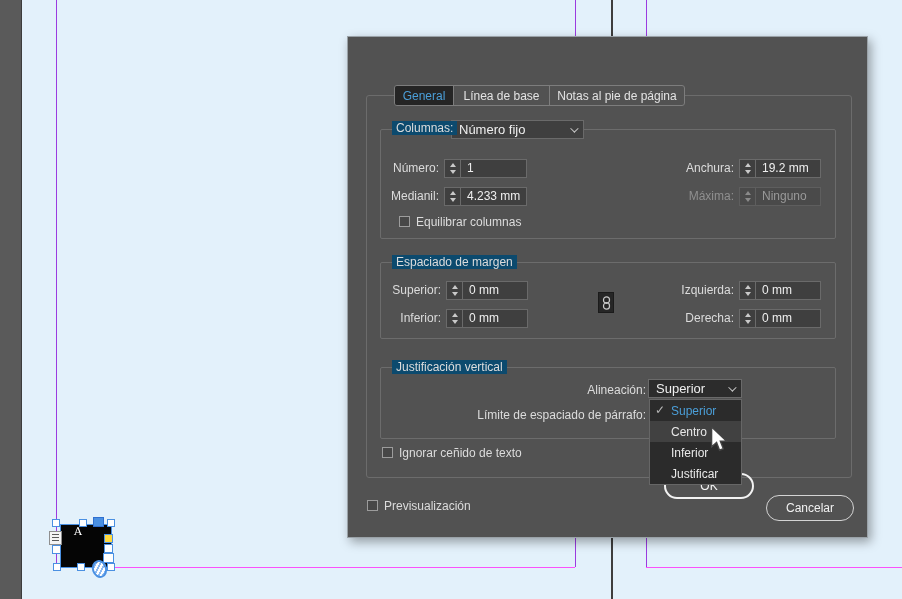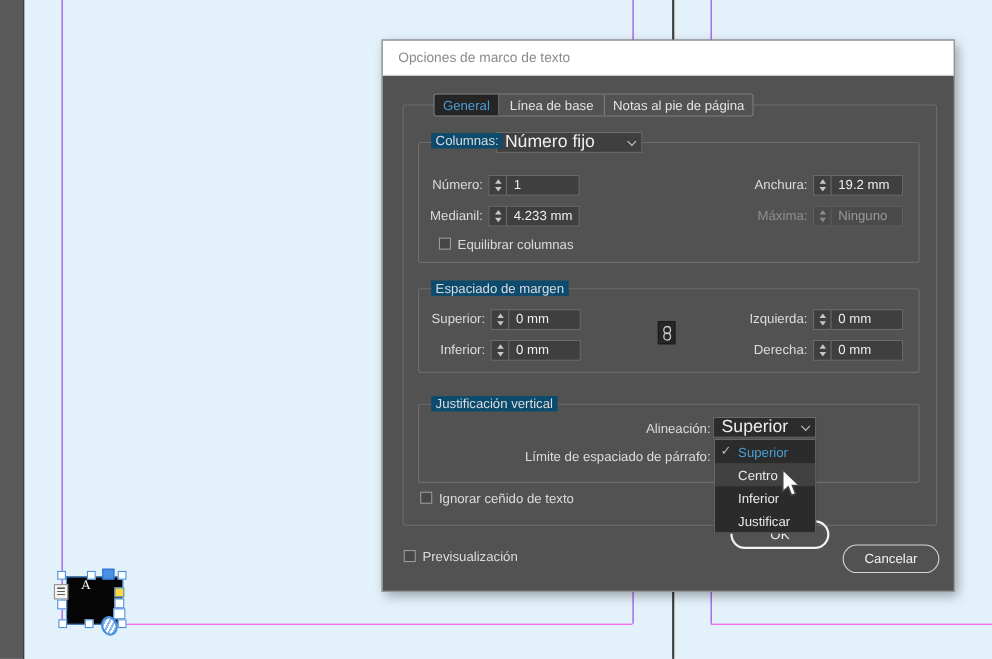--- a/index.html
+++ b/index.html
@@ -62,21 +62,21 @@
   .chev-down { width:0; height:0; border-left:3px solid transparent; border-right:3px solid transparent; border-top:4px solid #c9c9c9; }
   .spin-val { flex:1; background:#3f3f3f; border:1px solid #6a6a6a; color:#efefef; font-size:12px;
               line-height:17px; padding-left:6px; white-space:nowrap; overflow:hidden; }
   .spinfield.disabled .spin-btns { background:#4a4a4a; border-color:#5e5e5e; }
   .spinfield.disabled .chev-up { border-bottom-color:#8a8a8a; }
   .spinfield.disabled .chev-down { border-top-color:#8a8a8a; }
   .spinfield.disabled .spin-val { background:#4a4a4a; border-color:#5e5e5e; color:#999; }
 
   
   .dropdown { position:absolute; display:flex; align-items:center; background:#3f3f3f; border:1px solid #6a6a6a;
-              color:#efefef; font-size:16px; padding:0 7px; height:19px; }
+              color:#efefef; font-size:13px; padding:0 7px; height:19px; }
   .dropdown.dark { background:#2c2c2c; }
   .dd-chev { margin-left:auto; width:6px; height:6px; border-right:1.5px solid #c9c9c9; border-bottom:1.5px solid #c9c9c9;
              transform:rotate(45deg) translateY(-2px); }
 
   
   .menu { position:absolute; left:301px; top:362px; width:93px; background:#2b2b2b; border:1px solid #666; z-index:40; }
   .menu-item { position:relative; height:21px; display:flex; align-items:center; padding-left:21px; color:#e8e8e8; font-size:12px; }
   .menu-item.selected { color:#4b9fd9; }
   .menu-item.highlighted { background:#414141; }
   .menu-check { position:absolute; left:5px; top:3px; color:#b5b5b5; font-size:12px; }
@@ -123,23 +123,20 @@
   <div class="adorn corner-yellow"></div>
   <div class="adorn sq-white-1"></div>
   <div class="adorn sq-white-2"></div>
   <div class="adorn thread-icon">
       <div class="lines"></div>
     </div>
   <div class="adorn inport-white"></div>
   <div class="adorn outport"></div>
 
   <div class="dialog">
-    <div class="titlebar">
-      <span class="title">Opciones de marco de texto</span>
-    </div>
 
     <div class="panelbox"></div>
 
     <div class="tabstrip">
       <div class="tab tab-general active">General</div>
       <div class="tab tab-baseline">Línea de base</div>
       <div class="tab tab-footnotes">Notas al pie de página</div>
     </div>
 
     <div class="groupbox gb-columns"></div>

